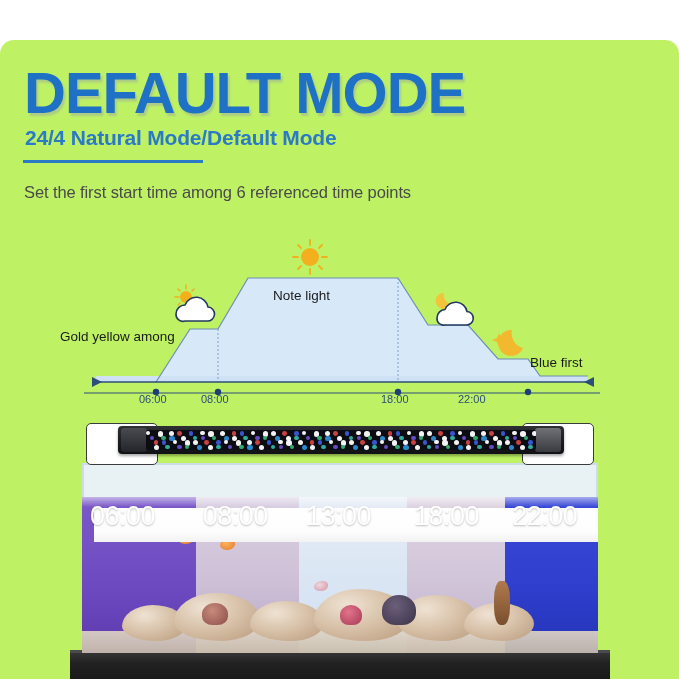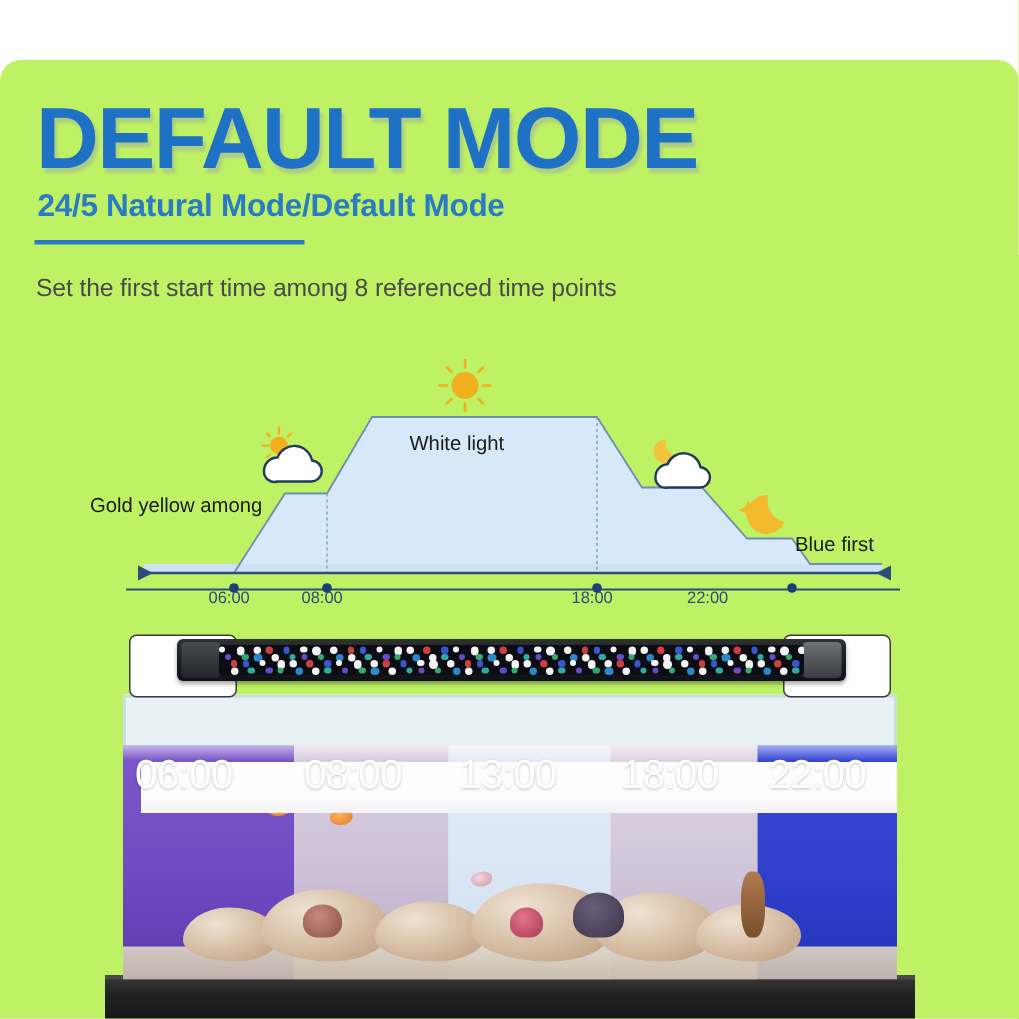--- a/index.html
+++ b/index.html
@@ -172,24 +172,24 @@
     position:absolute; left:0; top:0; width:100%; height:3px;
     background:#4a4a4a;
   }
 </style>
 </head>
 <body>
 
 <div id="page">
 
   <div class="title">DEFAULT MODE</div>
-  <div class="subtitle">24/5 Natural Mode/Default Mode</div>
+  <div class="subtitle">24/4 Natural Mode/Default Mode</div>
   <div class="rule"></div>
   <div class="body-text">
-    <div>Set the first start time among 8 referenced time points</div>
+    <div>Set the first start time among 6 referenced time points</div>
   </div>
 
   <div class="chart">
     <svg width="679" height="175" viewBox="0 0 679 175">
 
       <polygon fill="#d7e8f9" stroke="none" points="96,147 156,147 190,94 218,94 248,43 398,43 428,90 468,90 498,124 528,124 540,141 588,141 588,147 96,147"></polygon>
 
       <rect x="96" y="141" width="492" height="6" fill="#cfe2f5"></rect>
 
       <polyline fill="none" stroke="#6d8db3" stroke-width="1.2" points="156,147 190,94 218,94 248,43 398,43 428,90 468,90 498,124 528,124 540,141 588,141"></polyline>
@@ -241,21 +241,21 @@
 
       <g>
         <path d="M512 95 a13 13 0 1 0 11 18 a15 15 0 0 1 -11 -18 z" fill="#f2b92e"></path>
         <path d="M497 103 l2 -5 l2 5 l5 2 l-5 2 l-2 5 l-2 -5 l-5 -2 z" fill="#f2b92e"></path>
       </g>
     </svg>
 
   </div>
 
   <div class="chart-label" id="lbl-gold">Gold yellow among</div>
-  <div class="chart-label" id="lbl-white">White light</div>
+  <div class="chart-label" id="lbl-white">Note light</div>
   <div class="chart-label" id="lbl-blue">Blue first</div>
 
   <div class="tick-label" style="left:139px; top:353px;">06:00</div>
   <div class="tick-label" style="left:201px; top:353px;">08:00</div>
   <div class="tick-label" style="left:381px; top:353px;">18:00</div>
   <div class="tick-label" style="left:458px; top:353px;">22:00</div>
 
   <div class="tank-wrap">
     <div class="tank-scene">
 

